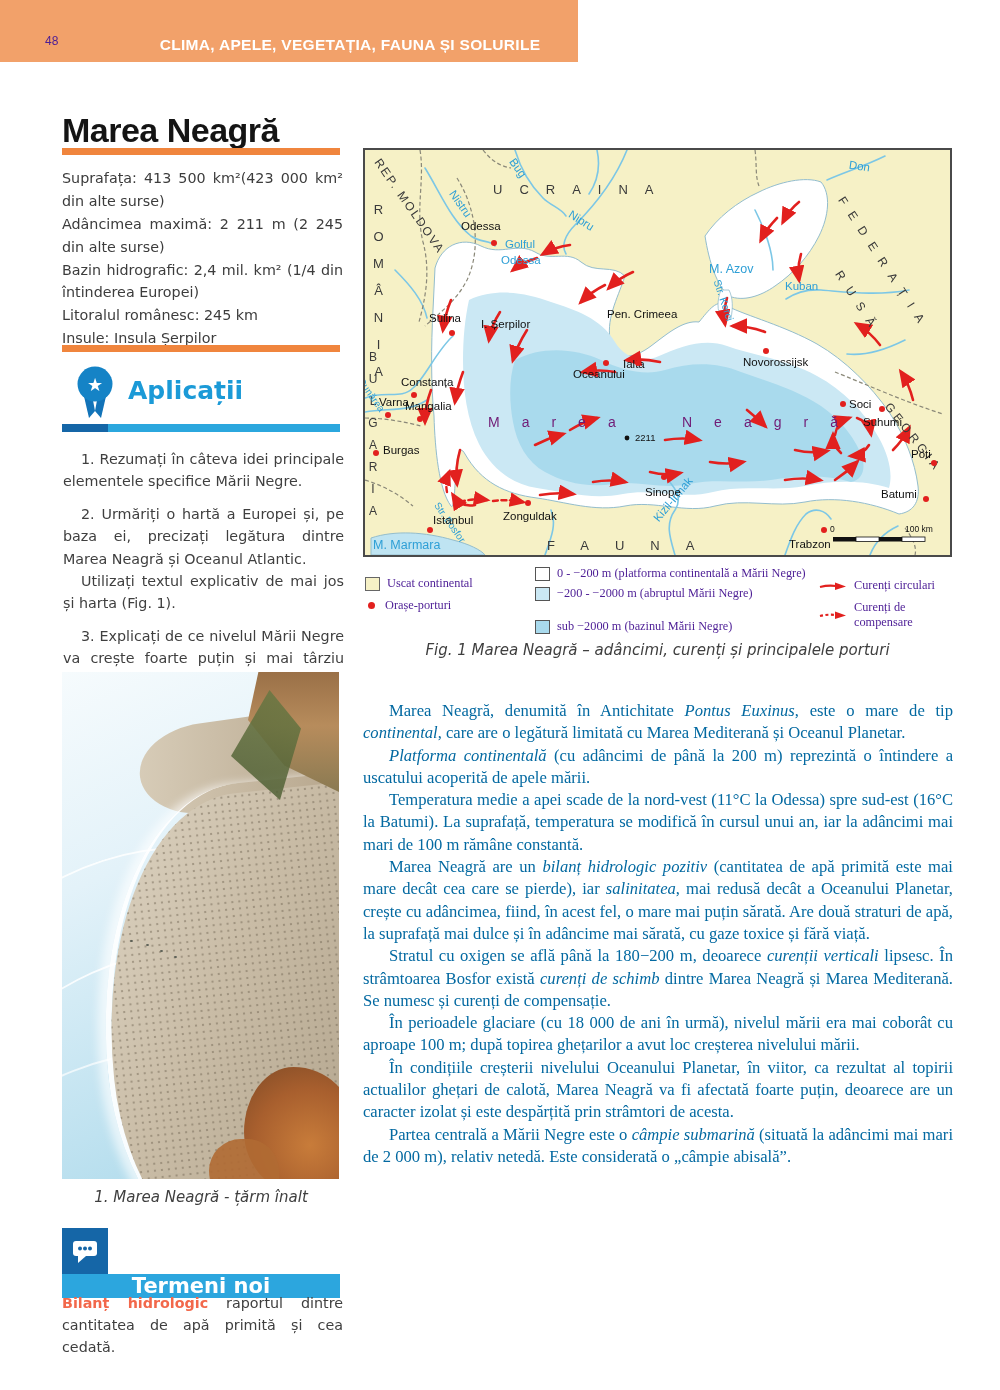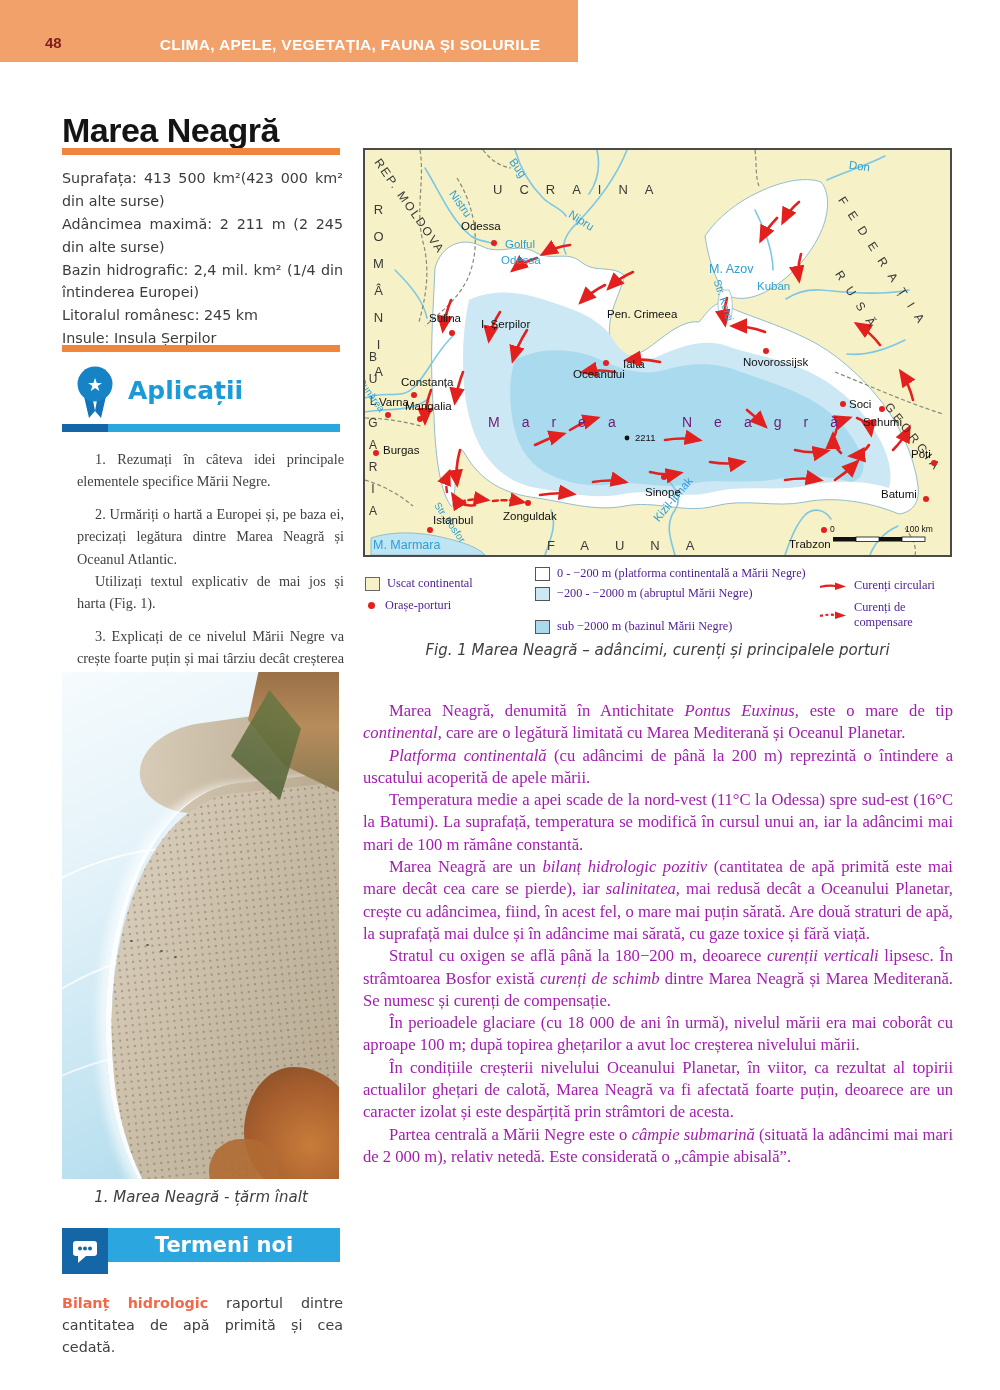--- a/index.html
+++ b/index.html
@@ -1,38 +1,38 @@
 <!DOCTYPE html>
 <html lang="ro"><head>
 <meta charset="utf-8">
 <style>
   html,body{margin:0;padding:0;}
   body{background:#ffffff;font-family:"Liberation Sans",sans-serif;}
   .page{position:relative;width:1000px;height:1390px;background:#fff;overflow:hidden;}
 
   
   .header-band{position:absolute;left:0;top:0;width:578px;height:62px;background:#f2a16a;}
-  .page-num{position:absolute;left:45px;top:34px;color:#7f1d1d;font-weight:bold;font-size:15px;}
+  .page-num{position:absolute;left:45px;top:34px;color:#4c1d95;font-weight:normal;font-size:12px;}
   .chapter{position:absolute;left:130px;top:36px;width:440px;text-align:center;color:#fff;
            font-weight:bold;font-size:15.5px;letter-spacing:.3px;}
   .lesson-title{position:absolute;left:62px;top:88px;font-size:34px;font-weight:bold;color:#141414;letter-spacing:-.5px;}
 
   
   .rule-orange{position:absolute;left:62px;width:278px;height:7px;background:#f0853d;}
   .facts{position:absolute;left:62px;top:167px;width:281px;font-family:"DejaVu Sans",sans-serif;
          font-size:14.3px;line-height:1.6;color:#3c3c3c;text-align:justify;}
   .facts p{margin:0;}
   .apl-head{position:absolute;left:128px;top:376px;color:#1b9ad7;font-weight:bold;font-size:25px;
             font-family:"DejaVu Sans",sans-serif;}
   .apl-icon{position:absolute;left:74px;top:364px;}
   .rule-blue{position:absolute;left:62px;top:424px;width:278px;height:8px;background:#2ba7de;}
   .rule-blue .dk{position:absolute;left:0;top:0;width:46px;height:8px;background:#1566a7;}
   .tasks{position:absolute;left:62px;top:448px;width:282px;font-family:"DejaVu Sans",sans-serif;
          font-size:14.3px;line-height:1.55;color:#3f3f3f;text-align:justify;}
-  .tasks p{margin:0 0 11px 15px;text-indent:18px;font-family:Liberation Serif, serif;}
+  .tasks p{margin:0 0 11px 1px;text-indent:18px;}
   .tasks p.cont{margin-top:-11px;}
 
   
   .map{position:absolute;left:363px;top:148px;width:589px;height:409px;background:#f6f1c6;
        border:2px solid #4a4a4a;box-sizing:border-box;overflow:hidden;}
   .map svg{position:absolute;left:0;top:0;}
   .map .lbl{position:absolute;white-space:nowrap;}
   .country{color:#3a3a3a;font-size:13px;font-weight:500;}
   .vert{writing-mode:vertical-lr;text-orientation:upright;}
   .water{color:#2e9fd6;font-size:11.5px;font-weight:500;}
@@ -76,31 +76,31 @@
   .photo .shrub{position:absolute;right:-15px;bottom:-18px;width:110px;height:130px;
       background:radial-gradient(circle at 60% 60%,#c87c3a 0%,#a85f2e 55%,#7e4a26 100%);
       border-radius:45% 55% 40% 60%/50% 45% 55% 50%;}
   .photo .shrub2{position:absolute;right:60px;bottom:-30px;width:70px;height:70px;background:#b06a33;
       border-radius:50% 50% 40% 60%;opacity:.9;}
   .photo .speck{position:absolute;width:3px;height:2px;background:#5a5f55;border-radius:50%;}
   .photo-caption{position:absolute;left:62px;top:1188px;width:278px;text-align:center;
       font-family:"DejaVu Sans",sans-serif;font-style:italic;font-size:15px;color:#3f3f3f;}
 
   
-  .termeni-bar{position:absolute;left:62px;top:1228px;width:278px;height:34px;display:flex;}
+  .termeni-bar{position:absolute;left:62px;top:1228px;width:278px;height:40px;display:flex;flex-direction:column;}
   .termeni-bar .sq{width:46px;height:46px;background:#1566a7;display:flex;align-items:center;justify-content:center;flex:0 0 auto;}
   .termeni-bar .rest{flex:1;background:#2ca6de;display:flex;align-items:center;justify-content:center;}
   .termeni-bar .txt{color:#fff;font-weight:bold;font-size:21px;font-family:"DejaVu Sans",sans-serif;}
   .definition{position:absolute;left:62px;top:1292px;width:281px;font-family:"DejaVu Sans",sans-serif;
       font-size:14.3px;line-height:1.55;color:#3f3f3f;text-align:justify;}
   .definition strong{color:#f2684b;font-weight:bold;}
 
   
   .article{position:absolute;left:363px;top:700px;width:590px;font-family:"Liberation Serif",serif;
-      font-size:16.6px;line-height:22.3px;color:#a21caf;text-align:justify;}
+      font-size:16.6px;line-height:22.3px;color:#0369a1;text-align:justify;}
   .article p{margin:0;text-indent:26px;}
   .article em{font-style:italic;}
 </style>
 </head>
 <body>
 
 <div class="page">
 
   <div class="header-band">
     <span class="page-num">48</span>
@@ -258,21 +258,21 @@
     <span class="lbl country" style="left:479px;top:118px;font-size:12px;letter-spacing:10px;transform:rotate(57deg);transform-origin:0 0;">RUSĂ</span>
     <span class="lbl country vert" style="left:1px;top:200px;font-size:12px;letter-spacing:8px;">BULGARIA</span>
     <span class="lbl country" style="left:182px;top:388px;letter-spacing:26px;">FAUNA</span>
     <span class="lbl country" style="left:528px;top:250px;font-size:12px;letter-spacing:4px;transform:rotate(52deg);transform-origin:0 0;">GEORGIA</span>
 
     <span class="lbl water" style="left:484px;top:10px;transform:rotate(8deg);">Don</span>
     <span class="lbl water" style="left:152px;top:6px;transform:rotate(55deg);transform-origin:0 0;">Bug</span>
     <span class="lbl water" style="left:92px;top:38px;transform:rotate(55deg);transform-origin:0 0;">Nistru</span>
     <span class="lbl water" style="left:208px;top:58px;transform:rotate(32deg);transform-origin:0 0;">Nipru</span>
     <span class="lbl water" style="left:0px;top:226px;font-size:10px;transform:rotate(55deg);transform-origin:0 0;">Dunărea</span>
-    <span class="lbl water" style="left:392px;top:130px;text-align:center;">Kuban</span>
+    <span class="lbl water" style="left:420px;top:130px;text-align:center;">Kuban</span>
     <span class="lbl water" style="left:286px;top:366px;transform:rotate(-50deg);transform-origin:0 0;">Kizil-Irmak</span>
     <span class="lbl water" style="left:358px;top:128px;font-size:10.5px;transform:rotate(72deg);transform-origin:0 0;">Str. Kerci</span>
     <span class="lbl water" style="left:76px;top:350px;font-size:10px;transform:rotate(55deg);transform-origin:0 0;">Str. Bosfor</span>
     <span class="lbl water" style="left:344px;top:112px;font-size:12.5px;">M. Azov</span>
     <span class="lbl water" style="left:8px;top:388px;font-size:12.5px;">M. Marmara</span>
     <span class="lbl water" style="left:140px;top:88px;">Golful</span>
     <span class="lbl water" style="left:136px;top:104px;">Odessa</span>
     <span class="lbl city" style="left:242px;top:158px;">Pen. Crimeea</span>
 
     <span class="lbl sea-name" style="left:108px;top:264px;">Marea</span>

